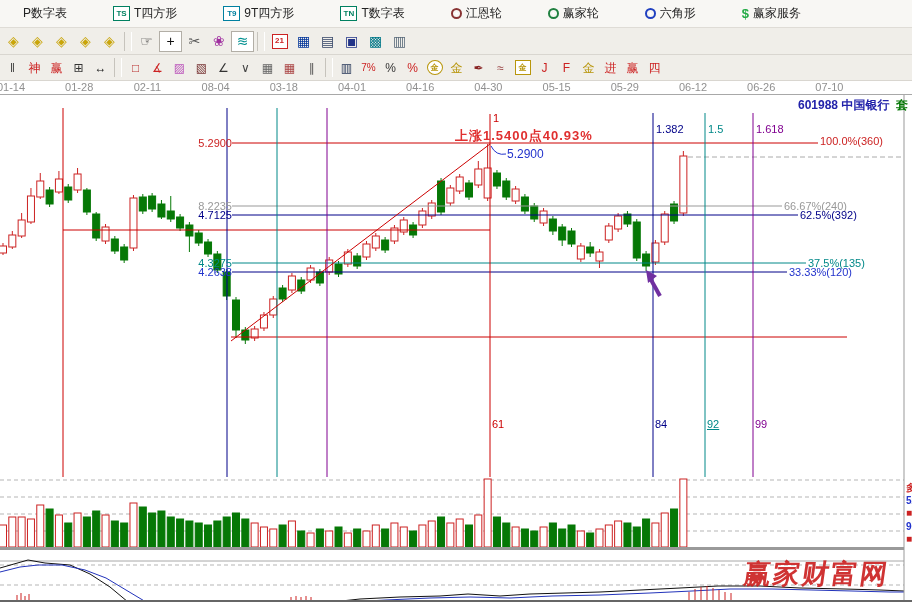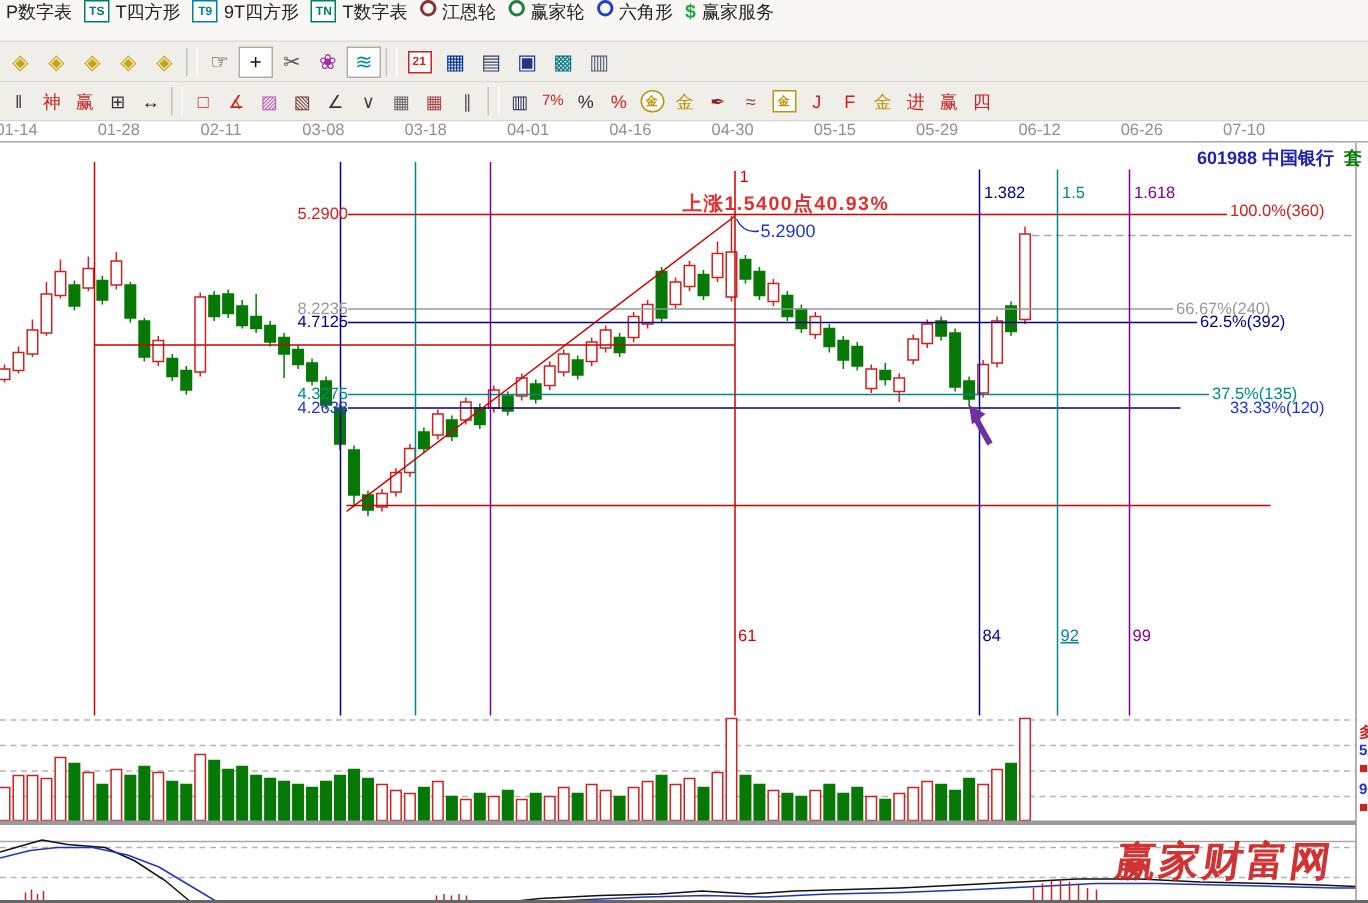--- a/index.html
+++ b/index.html
@@ -1,21 +1,21 @@
 <!DOCTYPE html>
 <html><head>
 <meta charset="utf-8">
 <style>
   html,body{margin:0;padding:0;background:#ddd;}
   .screen{position:relative;width:912px;height:602px;background:#fff;overflow:hidden;
           font-family:"Liberation Sans","DejaVu Sans",sans-serif;}
   
   .tabbar{position:relative;z-index:3;height:28px;background:#f8f7f4;border-bottom:1px solid #dfdcd6;
           display:flex;align-items:center;box-sizing:border-box;}
-  .tab{display:flex;align-items:flex-start;gap:4px;padding:0 4px;height:100%;font-size:12px;color:#222;}
+  .tab{display:flex;align-items:center;gap:4px;padding:0 23px;height:100%;font-size:12px;color:#222;}
   .ticon-box{display:inline-flex;align-items:center;justify-content:center;width:15px;height:13px;
              border:1px solid;font-size:8px;font-weight:bold;background:#fff;}
   .ticon-rings{display:inline-block;width:11px;height:11px;border:2px solid;border-radius:50%;
                box-sizing:border-box;background:radial-gradient(circle,#fff 20%,transparent 21%);}
   .ticon-text{font-weight:bold;font-size:13px;}
   .toolbar{position:relative;z-index:3;background:#f0eee9;border-bottom:1px solid #d9d6d0;
            display:flex;align-items:center;padding:0 2px;gap:1px;box-sizing:border-box;}
   .toolbar.r2{height:27px;}
   .toolbar.r3{height:26px;}
   .tool{width:23px;height:21px;display:flex;align-items:center;justify-content:center;
@@ -411,21 +411,21 @@
       <div class="lbl " style="left: 755px; top: 418px; color: rgb(128, 0, 144);">99</div>
       <div class="lbl r48" style="left: 183px; top: 137px; color: rgb(204, 34, 34);">5.2900</div>
       <div class="lbl r48" style="left: 183px; top: 200px; color: rgb(153, 153, 153);">8.2235</div>
       <div class="lbl r48" style="left: 183px; top: 209px; color: rgb(0, 0, 136);">4.7125</div>
       <div class="lbl r48" style="left: 183px; top: 257px; color: rgb(0, 136, 136);">4.3275</div>
       <div class="lbl r48" style="left: 183px; top: 266px; color: rgb(34, 51, 204);">4.2638</div>
       <div class="lbl " style="left: 820px; top: 135px; color: rgb(204, 34, 34);">100.0%(360)</div>
       <div class="lbl " style="left: 784px; top: 200px; color: rgb(153, 153, 153);">66.67%(240)</div>
       <div class="lbl " style="left: 800px; top: 209px; color: rgb(0, 0, 136);">62.5%(392)</div>
       <div class="lbl " style="left: 808px; top: 257px; color: rgb(0, 136, 136);">37.5%(135)</div>
-      <div class="lbl " style="left: 789px; top: 266px; color: rgb(34, 51, 204); margin-left: 31px;">33.33%(120)</div>
+      <div class="lbl " style="left: 789px; top: 266px; color: rgb(34, 51, 204);">33.33%(120)</div>
       <div class="frag" style="top: 481px; color: rgb(204, 34, 34);">多</div>
       <div class="frag" style="top: 495px; color: rgb(34, 51, 204);">52</div>
       <div class="frag" style="top: 507px; color: rgb(204, 34, 34);">■</div>
       <div class="frag" style="top: 521px; color: rgb(34, 51, 204);">96</div>
       <div class="frag" style="top: 533px; color: rgb(204, 34, 34);">■</div>
     </div>
 
   <div class="tabbar">
       <div class="tab">
         <span>P数字表</span>
@@ -515,21 +515,21 @@
       <span class="tool" style="color: rgb(204, 34, 34);">F</span>
       <span class="tool" style="color: rgb(184, 150, 12);">金</span>
       <span class="tool" style="color: rgb(204, 34, 34);">进</span>
       <span class="tool" style="color: rgb(204, 34, 34);">赢</span>
       <span class="tool" style="color: rgb(204, 34, 34);">四</span>
     </div>
   <div class="daterow">
       <span class="dlabel" style="left: 11px;">01-14</span>
       <span class="dlabel" style="left: 79.2px;">01-28</span>
       <span class="dlabel" style="left: 147.4px;">02-11</span>
-      <span class="dlabel" style="left: 215.6px;">03-08</span>
+      <span class="dlabel" style="left: 215.6px;">08-04</span>
       <span class="dlabel" style="left: 283.8px;">03-18</span>
       <span class="dlabel" style="left: 352px;">04-01</span>
       <span class="dlabel" style="left: 420.2px;">04-16</span>
       <span class="dlabel" style="left: 488.4px;">04-30</span>
       <span class="dlabel" style="left: 556.6px;">05-15</span>
       <span class="dlabel" style="left: 624.8px;">05-29</span>
       <span class="dlabel" style="left: 693px;">06-12</span>
       <span class="dlabel" style="left: 761.2px;">06-26</span>
       <span class="dlabel" style="left: 829.4px;">07-10</span>
     </div>

